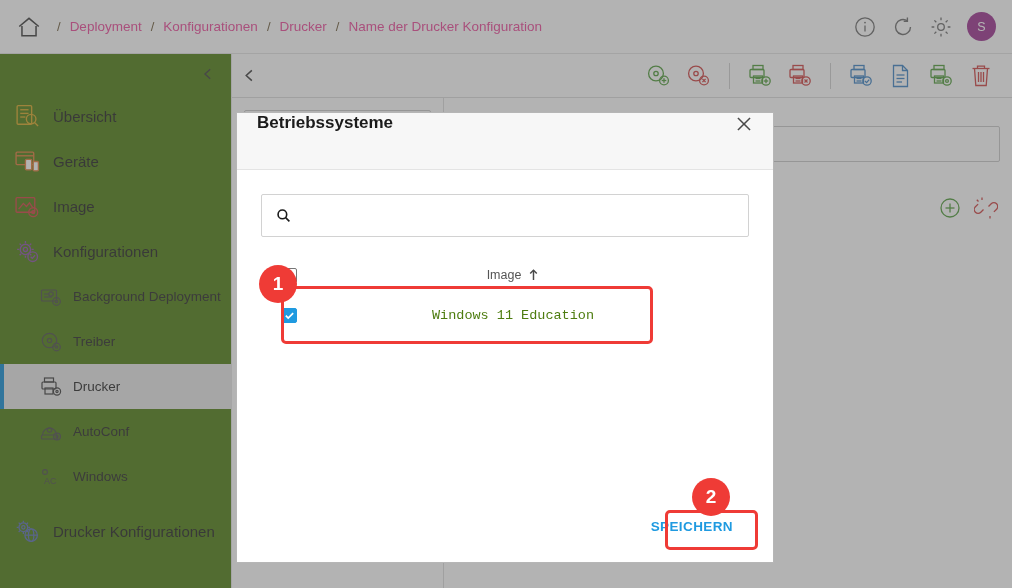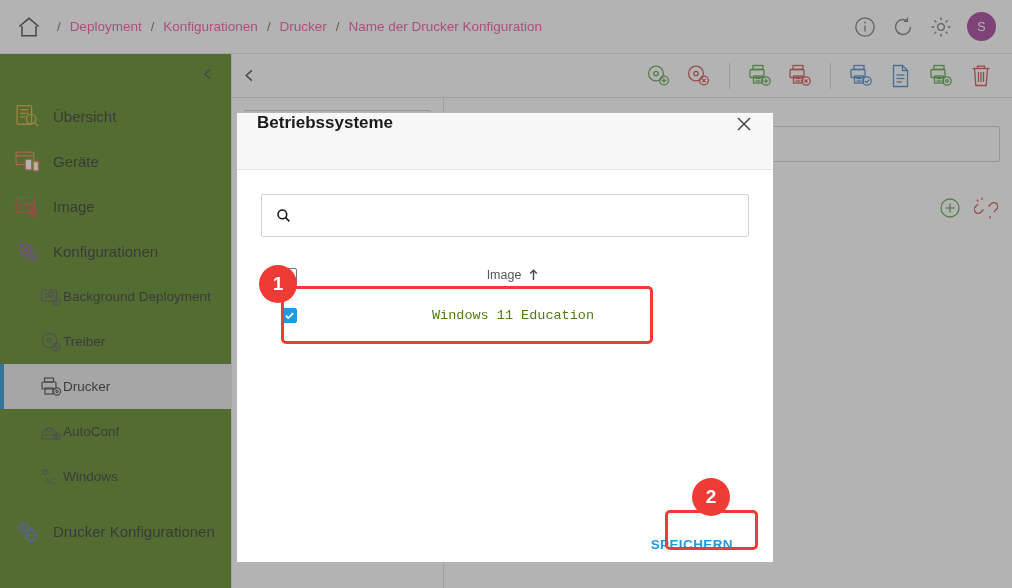--- a/index.html
+++ b/index.html
@@ -63,21 +63,21 @@
     height: 45px; padding-left: 14px;
     cursor: pointer; position: relative;
   }
   .nav-item .nicon { width: 27px; height: 27px; flex: none; margin-right: 12px; }
   .nav-item .nlabel { font-size: 15px; color: #1f1f1f; }
   .nav-sub {
     display: flex; align-items: center;
     height: 45px; padding-left: 40px;
     cursor: pointer; position: relative;
   }
-  .nav-sub .nicon { width: 22px; height: 22px; flex: none; margin-right: 1px; }
+  .nav-sub .nicon { width: 22px; height: 22px; flex: none; margin-right: 11px; }
   .nav-sub .nlabel { font-size: 13.5px; color: #242424; }
   .nav-sub.active { background: #e8e8e8; }
   .nav-sub.active::before {
     content: ""; position: absolute; left: 0; top: 0;
     width: 4px; height: 100%; background: #0f8cd4;
   }
 
   
   .main {
     position: absolute; left: 232px; top: 54px;
@@ -166,21 +166,21 @@
   .cb.checked svg { width: 11px; height: 11px; }
   .name-col {
     flex: 1; display: flex; align-items: center;
     justify-content: center; padding-right: 40px;
   }
   .name-head { font-size: 12.5px; color: #555; display: flex; align-items: center; gap: 7px; }
   .sort-arrow { width: 11px; height: 12px; }
   .name-val { font-size: 13.5px; color: #4d7c0f; font-family: Liberation Mono, monospace; }
 
   .modal-foot {
-    height: 72px; display: flex; align-items: flex-end;
+    height: 72px; display: flex; align-items: center;
     justify-content: flex-end; padding: 0 28px;
     position: relative;
   }
   .save-btn {
     background: transparent; border: 0; cursor: pointer;
     color: #1f9ae0; font-family: inherit;
     font-size: 13.5px; font-weight: bold; letter-spacing: .4px;
     padding: 10px 12px;
   }
 

